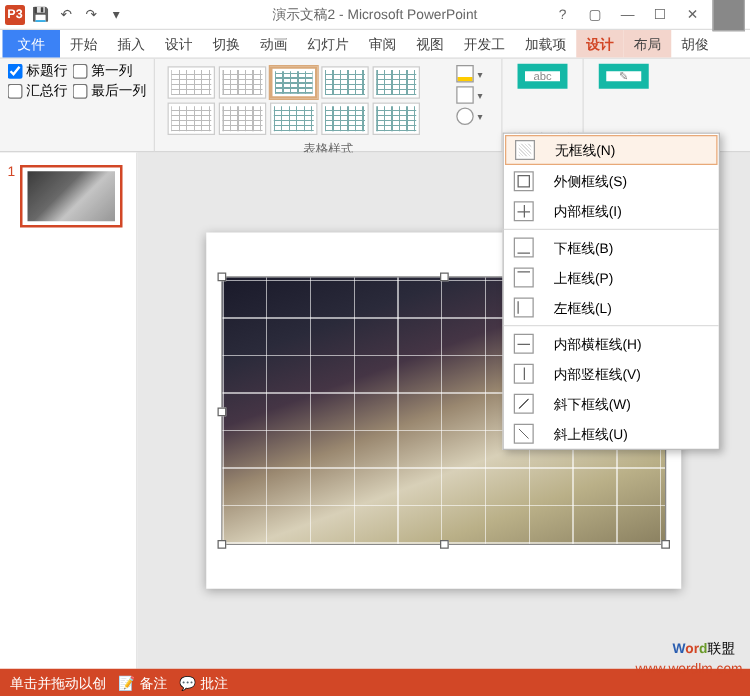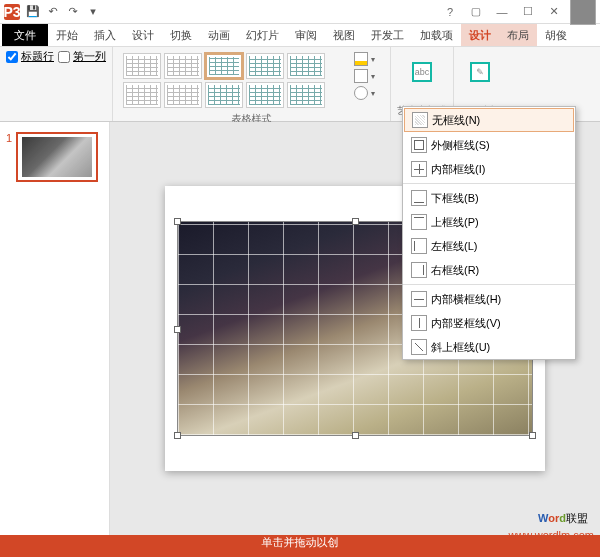--- a/index.html
+++ b/index.html
@@ -1,99 +1,100 @@
 <!DOCTYPE html>
 <html><head>
 <meta charset="utf-8">
 <style>
 *{margin:0;padding:0;box-sizing:border-box;font-family:"Microsoft YaHei","Segoe UI",sans-serif;font-size:11px;}
 body{width:600px;height:557px;background:#fff;overflow:hidden;position:relative;}
 .titlebar{height:24px;background:#fff;display:flex;align-items:center;padding:0 4px;border-bottom:1px solid #ddd;position:relative;}
-.app-icon{width:16px;height:16px;background:#d24726;color:#fff;display:flex;align-items:center;justify-content:center;font-size:14px;font-weight:bold;border-radius:2px;}
+.app-icon{width:16px;height:16px;background:#d24726;color:#fff;display:flex;align-items:center;justify-content:center;font-size:10px;font-weight:bold;border-radius:2px;}
 .qat{display:flex;gap:2px;margin-left:4px;}
 .qat-btn{width:18px;height:18px;display:flex;align-items:center;justify-content:center;color:#555;}
 .title-text{position:absolute;left:50%;transform:translateX(-50%);color:#666;font-size:11px;}
 .win-controls{margin-left:auto;display:flex;gap:6px;align-items:center;}
 .win-btn{width:20px;height:16px;display:flex;align-items:center;justify-content:center;color:#666;}
 .avatar{width:26px;height:26px;background:#888;border:1px solid #aaa;}
 .ribbon-tabs{height:22px;display:flex;align-items:flex-end;background:#fff;padding-left:2px;}
-.file-tab{background:#000000;color:#fff;padding:3px 12px;height:22px;display:flex;align-items:center;}
+.file-tab{background:#3b82f6;color:#fff;padding:3px 12px;height:22px;display:flex;align-items:center;}
 .rtab{padding:3px 8px;color:#444;height:22px;display:flex;align-items:center;cursor:pointer;}
 .rtab.active{color:#d24726;font-weight:bold;}
 .rtab.ctx{background:#f3d5cc;}
 .ribbon-content{height:76px;background:#f5f5f5;border-top:1px solid #ddd;border-bottom:1px solid #ccc;display:flex;}
 .rgroup{border-right:1px solid #ddd;padding:2px 6px;display:flex;flex-direction:column;justify-content:space-between;}
 .rgroup-label{text-align:center;color:#666;font-size:10px;padding-bottom:1px;}
-.checks{display:flex;flex-direction:column;gap:1px;text-decoration:underline;}
+.checks{display:flex;flex-direction:column;gap:1px;}
 .checkrow{display:flex;gap:4px;}
 .chk{display:flex;align-items:center;gap:3px;white-space:nowrap;}
 .chk input{width:12px;height:12px;}
 .styles-gallery{display:flex;gap:3px;padding:4px;flex-wrap:wrap;align-content:flex-start;width:230px;}
 .style-thumb{width:38px;height:26px;border:1px solid #ccc;background:#fff;position:relative;}
 .style-thumb.sel{border:2px solid #d9a97a;box-shadow:0 0 0 1px #d9a97a;}
 .style-thumb::before{content:"";position:absolute;inset:2px;background:repeating-linear-gradient(0deg,#bbb,#bbb 1px,transparent 1px,transparent 4px),repeating-linear-gradient(90deg,#bbb,#bbb 1px,transparent 1px,transparent 6px);}
 .style-thumb.blue::before{background:repeating-linear-gradient(0deg,#7aa,#7aa 1px,transparent 1px,transparent 4px),repeating-linear-gradient(90deg,#7aa,#7aa 1px,transparent 1px,transparent 6px);}
 .tools-col{display:flex;flex-direction:column;gap:1px;padding:2px;}
 .tool-btn{display:flex;align-items:center;gap:3px;padding:1px 3px;}
 .tool-ic{width:14px;height:14px;border:1px solid #999;background:#fff;}
 .tool-dd{width:8px;height:10px;display:flex;align-items:center;}
 .tool-dd::after{content:"▾";font-size:8px;color:#666;}
 .big-btn{display:flex;flex-direction:column;align-items:center;justify-content:center;padding:2px 6px;gap:2px;}
-.big-ic{width:20px;height:20px;border:2px solid #14b8a6;background:#fff;display:flex;align-items:center;justify-content:center;font-size:9px;color:#888;margin-top:11px;}
+.big-ic{width:40px;height:20px;border:6px solid #14b8a6;background:#fff;display:flex;align-items:center;justify-content:center;font-size:9px;color:#888;}
 .workspace{display:flex;height:413px;position:relative;}
 .thumb-panel{width:110px;background:#fff;border-right:1px solid #ddd;padding:10px 6px;}
 .slide-thumb-wrap{display:flex;gap:4px;}
 .slide-num{color:#d24726;font-size:11px;}
 .slide-thumb{width:82px;height:50px;border:2px solid #d24726;background:#fff;display:flex;align-items:center;justify-content:center;overflow:hidden;}
 .slide-thumb-img{width:70px;height:40px;background:linear-gradient(135deg,#333 0%,#666 40%,#ccc 60%,#999 100%);filter:contrast(0.9);}
 .editor{flex:1;background:#e8e8e8;display:flex;align-items:center;justify-content:center;position:relative;overflow:hidden;}
 .slide-canvas{width:380px;height:285px;background:#fff;box-shadow:0 2px 8px rgba(0,0,0,0.3);position:relative;}
 .table-obj{position:absolute;left:12px;top:35px;width:356px;height:215px;border:1px solid #888;}
 .table-img{position:absolute;inset:0;background:linear-gradient(160deg,#1a1a2a 0%,#2a2a3a 20%,#453545 35%,#9a8870 50%,#d8d0b8 65%,#bab088 80%,#8a8060 100%);}
 .table-grid{position:absolute;inset:0;background-image:repeating-linear-gradient(0deg,rgba(255,255,255,0.6),rgba(255,255,255,0.6) 1px,transparent 1px,transparent 30px),repeating-linear-gradient(90deg,rgba(255,255,255,0.6),rgba(255,255,255,0.6) 1px,transparent 1px,transparent 35px);}
 .handle{position:absolute;width:7px;height:7px;background:#fff;border:1px solid #666;}
 .h-tl{left:-4px;top:-4px;}.h-tr{right:-4px;top:-4px;}.h-bl{left:-4px;bottom:-4px;}.h-br{right:-4px;bottom:-4px;}
 .h-t{left:50%;top:-4px;margin-left:-3px;}.h-b{left:50%;bottom:-4px;margin-left:-3px;}
 .h-l{left:-4px;top:50%;margin-top:-3px;}.h-r{right:-4px;top:50%;margin-top:-3px;}
 .dropdown{position:absolute;right:24px;top:106px;width:174px;background:#fff;border:1px solid #bbb;box-shadow:2px 2px 6px rgba(0,0,0,0.25);z-index:100;}
-.dd-item{display:flex;align-items:center;gap:4px;padding:4px 8px;cursor:pointer;}
+.dd-item{display:flex;align-items:center;gap:16px;padding:4px 8px;cursor:pointer;}
 .dd-item.highlight{border:1px solid #e8a978;background:#fdf2e8;margin:1px;padding:3px 7px;}
 .dd-icon{width:16px;height:16px;flex-shrink:0;display:flex;align-items:center;justify-content:center;border:1px solid #999;background:#fff;position:relative;}
 .dd-icon.none::before{content:"";position:absolute;width:10px;height:10px;background:repeating-linear-gradient(45deg,#ddd,#ddd 1px,transparent 1px,transparent 2px);}
 .dd-icon.grid::before{content:"";position:absolute;inset:2px;background:repeating-linear-gradient(0deg,#666,#666 1px,transparent 1px,transparent 3px),repeating-linear-gradient(90deg,#666,#666 1px,transparent 1px,transparent 3px);}
 .dd-icon.outer::before{content:"";position:absolute;inset:2px;border:1px solid #666;}
 .dd-icon.inner::before{content:"";position:absolute;inset:2px;background:linear-gradient(#666,#666) center/1px 100% no-repeat,linear-gradient(#666,#666) center/100% 1px no-repeat;}
 .dd-icon.btop::before{content:"";position:absolute;left:2px;right:2px;top:2px;height:1px;background:#666;}
 .dd-icon.bbot::before{content:"";position:absolute;left:2px;right:2px;bottom:2px;height:1px;background:#666;}
 .dd-icon.bleft::before{content:"";position:absolute;top:2px;bottom:2px;left:2px;width:1px;background:#666;}
 .dd-icon.bright::before{content:"";position:absolute;top:2px;bottom:2px;right:2px;width:1px;background:#666;}
 .dd-icon.ihorz::before{content:"";position:absolute;left:2px;right:2px;top:50%;height:1px;background:#666;}
 .dd-icon.ivert::before{content:"";position:absolute;top:2px;bottom:2px;left:50%;width:1px;background:#666;}
 .dd-icon.diag1::before{content:"";position:absolute;inset:3px;background:linear-gradient(to bottom right,transparent 47%,#666 47%,#666 53%,transparent 53%);}
 .dd-icon.diag2::before{content:"";position:absolute;inset:3px;background:linear-gradient(to bottom left,transparent 47%,#666 47%,#666 53%,transparent 53%);}
 .dd-sep{height:1px;background:#ddd;margin:2px 0;}
-.statusbar{height:22px;background:#d24726;color:#fff;display:flex;align-items:center;padding:0 8px;gap:10px;font-size:10px;position:absolute;bottom:0;left:0;right:0;flex-direction:column;}
+.statusbar{height:22px;background:#d24726;color:#fff;display:flex;align-items:center;padding:0 8px;gap:10px;font-size:10px;position:absolute;bottom:0;left:0;right:0;}
 .sb-item{display:flex;align-items:center;gap:3px;}
 .watermark{position:absolute;right:12px;bottom:30px;font-size:18px;z-index:200;}
 .watermark .w1{color:#2a5db0;font-weight:bold;}
 .watermark .w2{color:#d24726;font-weight:bold;}
 .watermark .w3{color:#6a9a2a;font-weight:bold;}
 .watermark-url{position:absolute;right:6px;bottom:16px;color:#d24726;font-size:11px;z-index:200;margin-top:36px;}
 </style>
 </head>
 <body>
 
 <div class="titlebar">
   <div class="app-icon">P3</div>
   <div class="qat">
     <div class="qat-btn">💾</div>
     <div class="qat-btn">↶</div>
     <div class="qat-btn">↷</div>
     <div class="qat-btn">▾</div>
   </div>
+  <div class="title-text">演示文稿2 - Microsoft PowerPoint</div>
   <div class="win-controls">
     <div class="win-btn">?</div>
     <div class="win-btn">▢</div>
     <div class="win-btn">—</div>
     <div class="win-btn">☐</div>
     <div class="win-btn">✕</div>
     <div class="avatar"></div>
   </div>
 </div>
 
@@ -120,20 +121,30 @@
       <div class="checkrow">
         <label class="chk">
             <input type="checkbox" checked="" style="">
             <span>标题行</span>
           </label>
         <label class="chk">
             <input type="checkbox" style="">
             <span>第一列</span>
           </label>
       </div>
+      <div class="checkrow">
+        <label class="chk">
+            <input type="checkbox" style="">
+            <span>汇总行</span>
+          </label>
+        <label class="chk">
+            <input type="checkbox" style="">
+            <span>最后一列</span>
+          </label>
+      </div>
     </div>
   </div>
   <div class="rgroup">
     <div style="display:flex;">
       <div class="styles-gallery">
         <div class="style-thumb"></div>
         <div class="style-thumb"></div>
         <div class="style-thumb sel blue"></div>
         <div class="style-thumb blue"></div>
         <div class="style-thumb blue"></div>
@@ -220,32 +231,32 @@
       <span>下框线(B)</span>
     </div>
   <div class="dd-item">
       <div class="dd-icon btop"></div>
       <span>上框线(P)</span>
     </div>
   <div class="dd-item">
       <div class="dd-icon bleft"></div>
       <span>左框线(L)</span>
     </div>
-  <div class="dd-item">
-      <div class="dd-icon bright"></div>
-      <span>右框线(R)</span>
-    </div>
   <div class="dd-sep"></div>
   <div class="dd-item">
       <div class="dd-icon ihorz"></div>
       <span>内部横框线(H)</span>
     </div>
   <div class="dd-item">
       <div class="dd-icon ivert"></div>
       <span>内部竖框线(V)</span>
+    </div>
+  <div class="dd-item">
+      <div class="dd-icon diag1"></div>
+      <span>斜下框线(W)</span>
     </div>
   <div class="dd-item">
       <div class="dd-icon diag2"></div>
       <span>斜上框线(U)</span>
     </div>
 </div>
 
 <div class="watermark">
   <span class="w1">W</span><span class="w2">or</span><span class="w3">d</span><span>联盟</span>
 </div>

